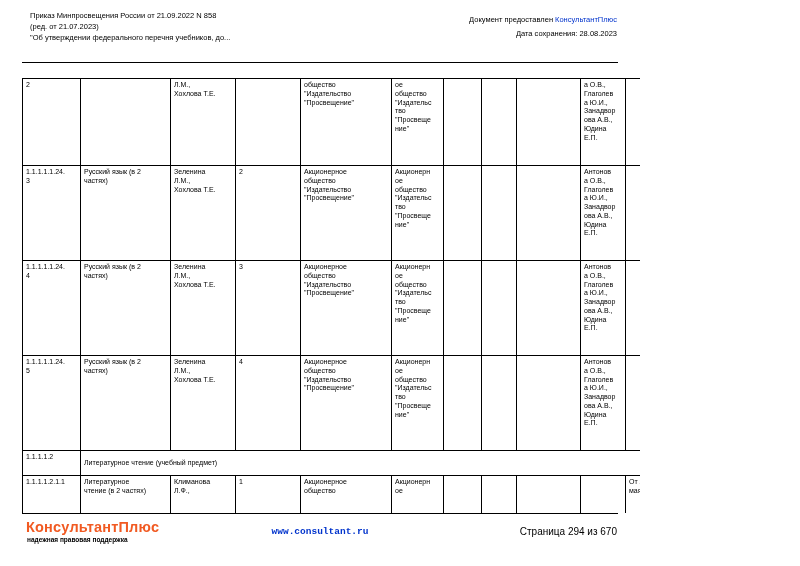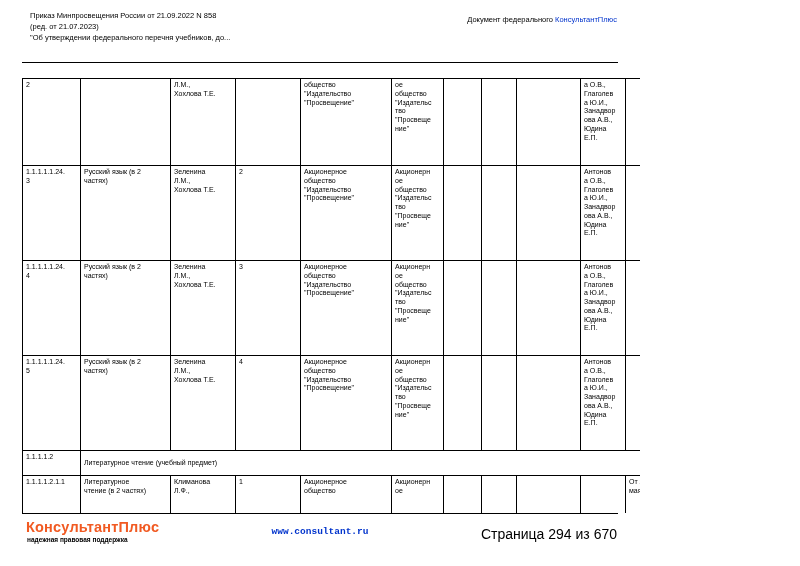--- a/index.html
+++ b/index.html
@@ -19,33 +19,34 @@
   table { border-collapse:collapse; table-layout:fixed; width:748px; }
   td { border:1px solid #000; vertical-align:top; padding:2px 3px; font-size:7px; line-height:1.25;
        white-space:pre-line; word-wrap:break-word; overflow:hidden; }
 
   .footer { position:absolute; left:22px; right:22px; top:517px; height:46px; }
   .brand-block { position:absolute; left:4px; top:2px; }
   .brand { font-size:14.5px; font-weight:bold; color:#f15a22; letter-spacing:0.2px; cursor:pointer; }
   .slogan { font-size:6.5px; font-weight:bold; margin-top:1px; margin-left:1px; }
   .site-link { position:absolute; left:50%; top:9px; transform:translateX(-50%); font-size:9.5px;
                font-weight:bold; color:#0033cc; text-decoration:none; cursor:pointer;font-family:Liberation Mono, monospace; }
-  .page-info { position:absolute; right:1px; top:9px; font-size:14px;text-align:center; }
+  .page-info { position:absolute; right:1px; top:9px; font-size:10px;text-align:center; }
 </style>
 </head>
 <body>
 
 <div class="page">
 
   <div class="hdr-left">Приказ Минпросвещения России от 21.09.2022 N 858
 (ред. от 21.07.2023)
 "Об утверждении федерального перечня учебников, до...</div>
 
   <div class="hdr-right">
-    <div><span>Документ федерального</span><a class="cp-link" style="color: rgb(0, 51, 204);">КонсультантПлюс</a></div>
+    <div><span>Документ предоставлен</span><a class="cp-link" style="color: rgb(0, 51, 204);">КонсультантПлюс</a></div>
+    <div>Дата сохранения: 28.08.2023</div>
   </div>
 
   <div class="rule rule-top"></div>
 
   <div class="table-wrap">
     <table>
       <colgroup>
         <col style="width:58px">
           <col style="width:90px">
           <col style="width:65px">

